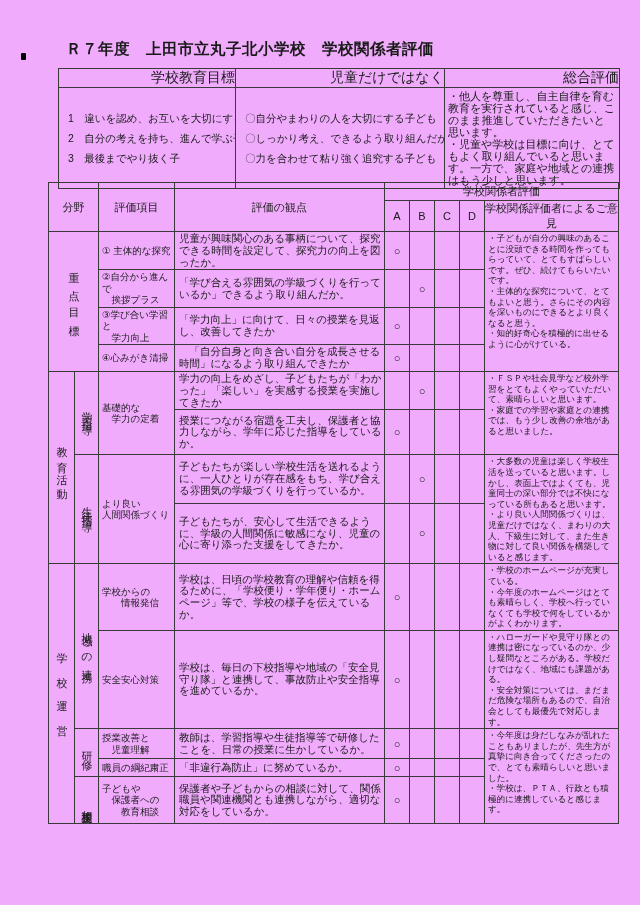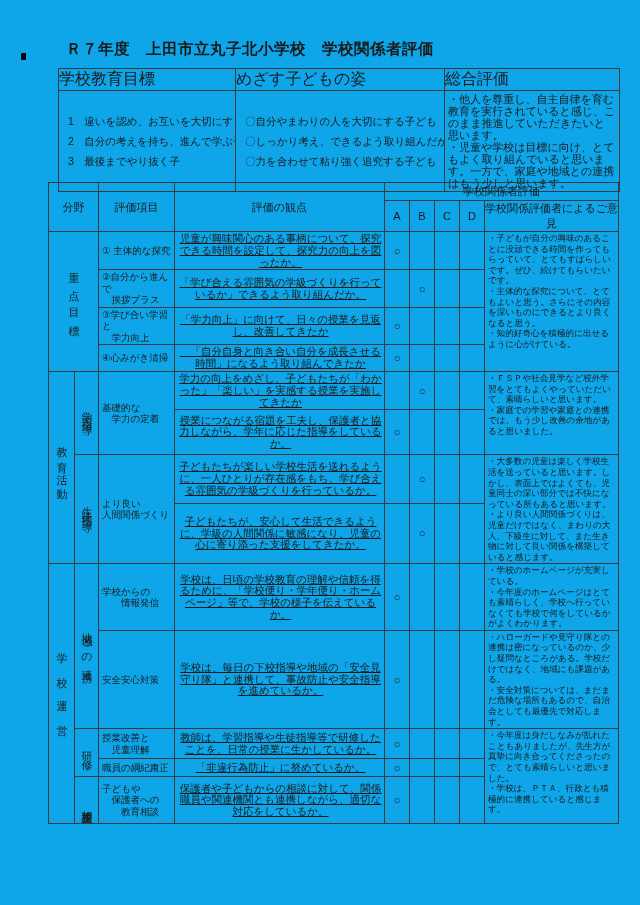--- a/index.html
+++ b/index.html
@@ -1,46 +1,46 @@
 <!DOCTYPE html>
 <html><head>
 <meta charset="utf-8">
 <style>
   html,body { margin:0; padding:0; }
   body {
     width:640px; height:905px; background:#ffffff; color:#1a1a1a;
     font-family:"Liberation Sans","DejaVu Sans",sans-serif;
   }
-  .page { position:relative; width:640px; height:905px; background:#0ea5e9; overflow:hidden; }
+  .page { position:relative; width:640px; height:905px; background:#f0abfc; overflow:hidden; }
 
   .ink-dot { position:absolute; left:21px; top:53px; width:5px; height:7px; background:#000; border-radius:1px; }
 
   .doc-title { position:absolute; left:66px; top:39px; font-size:15.5px; font-weight:bold; letter-spacing:0.5px; white-space:nowrap; }
 
   table { border-collapse:collapse; table-layout:fixed; }
   td, th { border:1px solid #3a3a3a; font-weight:normal; padding:0; overflow:hidden; }
 
   
   .goals-table { position:absolute; left:58px; top:68px; width:561px; }
-  .goals-table th { height:16px; font-size:16px; text-align:left; }
+  .goals-table th { height:16px; font-size:14px; text-align:right; }
   .cell-lines { vertical-align:middle; }
   .cell-lines .line { font-size:10.5px; line-height:20px; padding:0 4px 0 9px; white-space:nowrap; }
   .overall-cell { font-size:11px; line-height:12px; padding:2px 3px; vertical-align:top; white-space:pre-line; }
 
   
   .main-table { position:absolute; left:48px; top:182px; width:570px; }
   .main-table th { font-size:11px; text-align:center; }
   .hrow { height:18px; }
   .item {
     font-size:9.5px; line-height:11.5px; text-align:left;
     padding:1px 1px 1px 3px; vertical-align:middle; white-space:pre-line;
   }
   .vp {
-    font-size:10.5px; line-height:11.8px; text-align:center;
-    padding:1px 2px 1px 4px; vertical-align:middle; white-space:pre-line;text-decoration:underline;
+    font-size:10.5px; line-height:11.8px; text-align:left;
+    padding:1px 2px 1px 4px; vertical-align:middle; white-space:pre-line;
   }
   .mk { text-align:center; vertical-align:middle; font-size:11px; }
   .op {
     font-size:8.6px; line-height:10.6px; text-align:left;
     padding:1px 1px 1px 3px; vertical-align:top; white-space:pre-line;margin-left:32px;
   }
   .vcell { text-align:center; vertical-align:middle; }
   .vt { writing-mode:vertical-rl; text-orientation:upright; display:inline-block; font-size:11px; }
   .vt-juten   { letter-spacing:18px; }
   .vt-kyoiku  { letter-spacing:14px; }
@@ -64,21 +64,21 @@
 
   <table class="goals-table">
     <colgroup>
         <col style="width:177px">
         <col style="width:209px">
         <col style="width:175px">
       </colgroup>
     <tbody>
         <tr>
       <th>学校教育目標</th>
-      <th>めざす子どもの姿</th>
+      <th>児童だけではなく</th>
       <th>総合評価</th>
     </tr>
     <tr style="height:85px">
       <td class="cell-lines">
         <div class="line">1　違いを認め、お互いを大切にする子</div>
         <div class="line">2　自分の考えを持ち、進んで学ぶ子</div>
         <div class="line">3　最後までやり抜く子</div>
       </td>
       <td class="cell-lines">
         <div class="line">〇自分やまわりの人を大切にする子ども</div>

